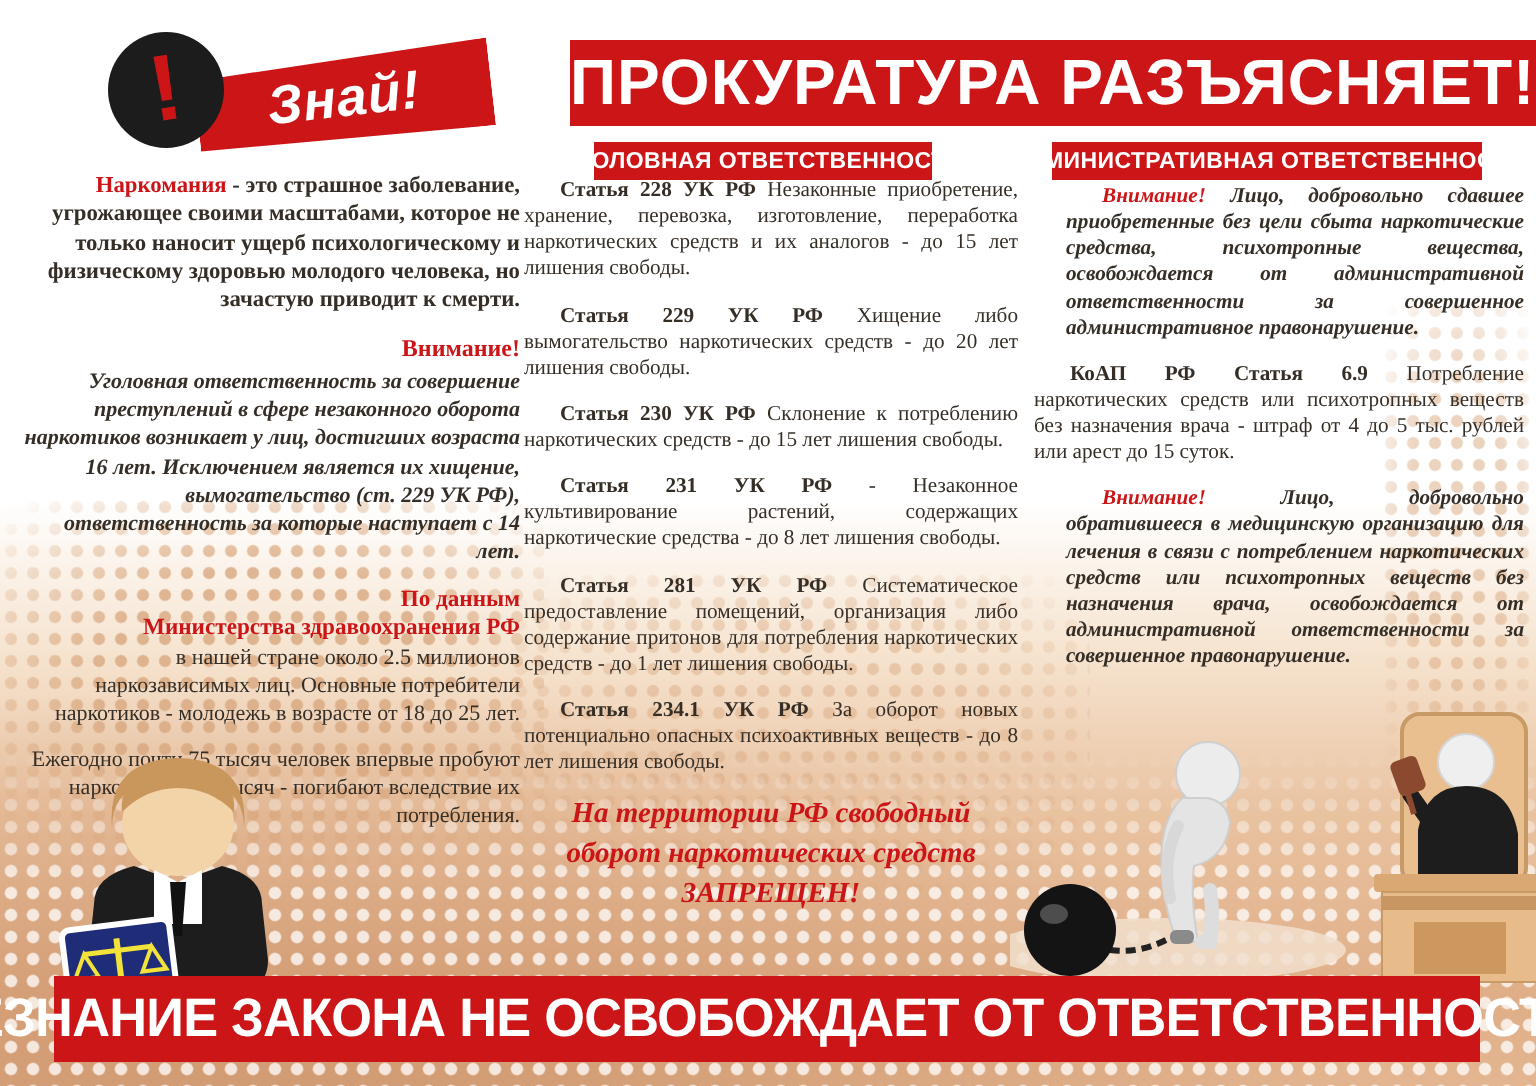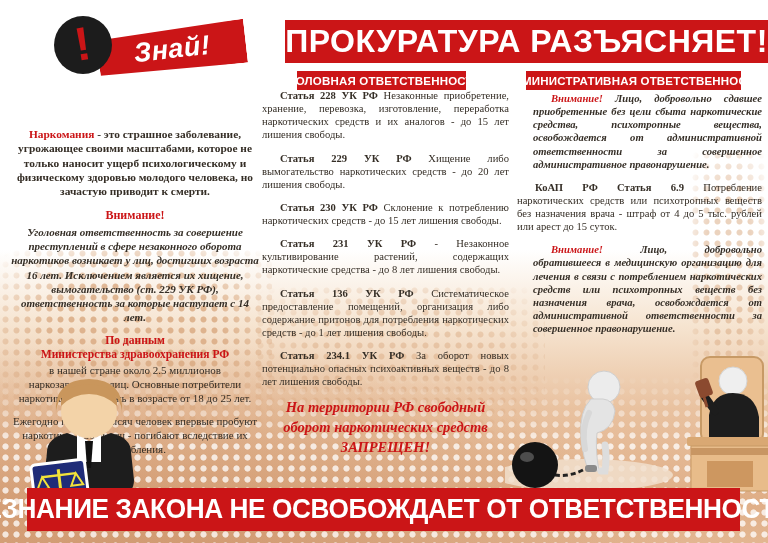--- a/index.html
+++ b/index.html
@@ -40,39 +40,39 @@
     clip-path:polygon(0 12%,100% 0,100% 100%,0 92%);
     display:flex;align-items:center;justify-content:center;
   }
   .know .ribbon span{
     color:#fff;font-family:"Liberation Sans",sans-serif;font-weight:bold;
     font-style:italic;font-size:27px;letter-spacing:.5px;
   }
   
   .header-banner{
     position:absolute;left:285px;top:20px;width:483px;height:43px;background:#cb1517;
-    display:flex;align-items:center;justify-content:center;
+    display:flex;align-items:center;justify-content:flex-start;
   }
   .header-banner span{
     color:#fff;font-family:"Liberation Sans",sans-serif;font-weight:bold;
     font-size:32px;letter-spacing:.5px;white-space:nowrap;
   }
   .badge{
     position:absolute;top:71px;height:19px;background:#cb1517;
     display:flex;align-items:center;justify-content:center;
   }
   .badge span{
     color:#fff;font-family:"Liberation Sans",sans-serif;font-weight:bold;
     font-size:11.5px;letter-spacing:.2px;white-space:nowrap;
   }
   .badge.criminal{left:297px;width:169px;}
   .badge.admin{left:526px;width:215px;}
   
   .col{position:absolute;font-size:10.6px;line-height:1.24;}
-  .col-left{left:10px;top:86px;width:250px;text-align:center;margin-top:41px;}
+  .col-left{left:10px;top:86px;width:250px;text-align:right;}
   .col-mid{left:262px;top:89px;width:247px;text-align:justify;}
   .col-right{left:517px;top:92px;width:245px;text-align:justify;}
   .col p{margin:0 0 10px 0;}
   .col-mid p.art,.col-right p.art{text-indent:18px;}
   .col-right p.att{text-indent:18px;font-weight:bold;font-style:italic;margin-left:16px;}
   .red{color:#cb1517;}
   .b{font-weight:bold;}
   .col-left .intro{font-weight:bold;font-size:11.4px;line-height:1.26;margin-bottom:9px;}
   .col-left .att-label{font-weight:bold;font-size:12px;margin-bottom:2px;}
   .col-left .law{font-weight:bold;font-style:italic;font-size:11px;line-height:1.3;margin-bottom:9px;}
@@ -131,21 +131,21 @@
     <p class="stats-head red"><span>По данным</span><br><span>Министерства здравоохранения РФ</span></p>
     <p class="stats">в нашей стране около 2.5 миллионов наркозависимых лиц. Основные потребители наркотиков - молодежь в возрасте от 18 до 25 лет.</p>
     <p class="yearly">Ежегодно почти 75 тысяч человек впервые пробуют наркотики, а 30 тысяч - погибают вследствие их потребления.</p>
   </div>
 
   <div class="col col-mid">
     <p class="art"><span class="b">Статья 228 УК РФ</span> <span>Незаконные приобретение, хранение, перевозка, изготовление, переработка наркотических средств и их аналогов - до 15 лет лишения свободы.</span></p>
     <p class="art"><span class="b">Статья 229 УК РФ</span> <span>Хищение либо вымогательство наркотических средств - до 20 лет лишения свободы.</span></p>
     <p class="art"><span class="b">Статья 230 УК РФ</span> <span>Склонение к потреблению наркотических средств - до 15 лет лишения свободы.</span></p>
     <p class="art"><span class="b">Статья 231 УК РФ</span> <span>- Незаконное культивирование растений, содержащих наркотические средства - до 8 лет лишения свободы.</span></p>
-    <p class="art"><span class="b">Статья 136 УК РФ</span> <span>Систематическое предоставление помещений, организация либо содержание притонов для потребления наркотических средств - до 1 лет лишения свободы.</span></p>
+    <p class="art"><span class="b">Статья 281 УК РФ</span> <span>Систематическое предоставление помещений, организация либо содержание притонов для потребления наркотических средств - до 1 лет лишения свободы.</span></p>
     <p class="art"><span class="b">Статья 234.1 УК РФ</span> <span>За оборот новых потенциально опасных психоактивных веществ - до 8 лет лишения свободы.</span></p>
     <p class="ban-note">На территории РФ свободный оборот наркотических средств ЗАПРЕЩЕН!</p>
   </div>
 
   <div class="col col-right">
     <p class="att"><span class="red">Внимание!</span> <span>Лицо, добровольно сдавшее приобретенные без цели сбыта наркотические средства, психотропные вещества, освобождается от административной ответственности за совершенное административное правонарушение.</span></p>
     <p class="art"><span class="b">КоАП РФ Статья 6.9</span> <span>Потребление наркотических средств или психотропных веществ без назначения врача - штраф от 4 до 5 тыс. рублей или арест до 15 суток.</span></p>
     <p class="att"><span class="red">Внимание!</span> <span>Лицо, добровольно обратившееся в медицинскую организацию для лечения в связи с потреблением наркотических средств или психотропных веществ без назначения врача, освобождается от административной ответственности за совершенное правонарушение.</span></p>
   </div>
 

